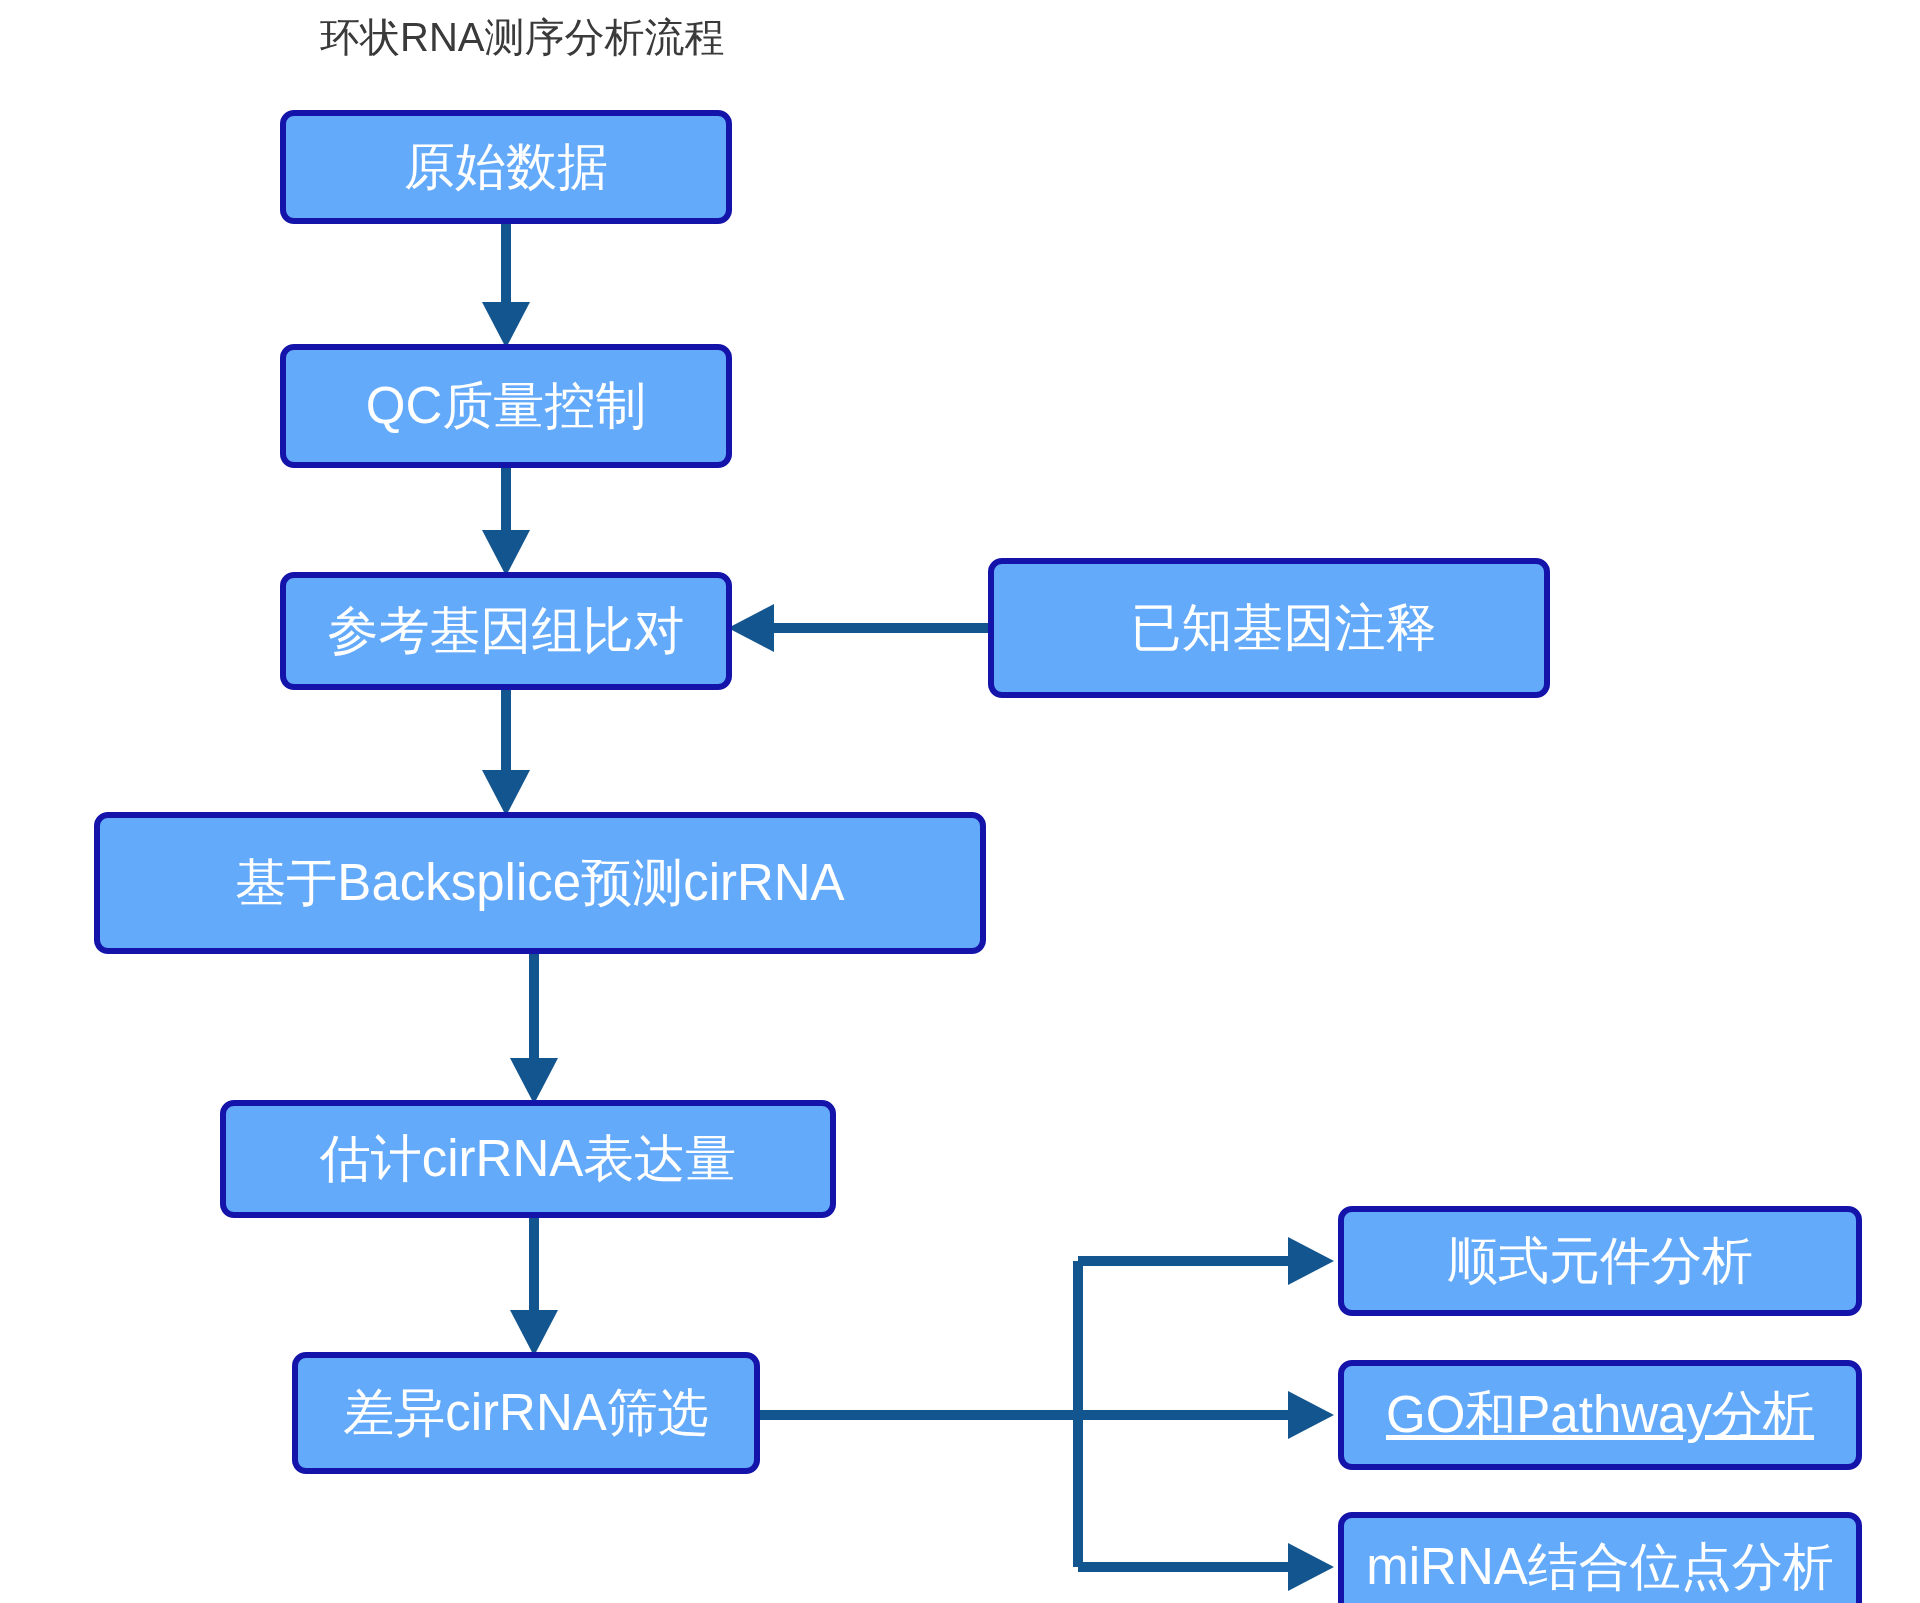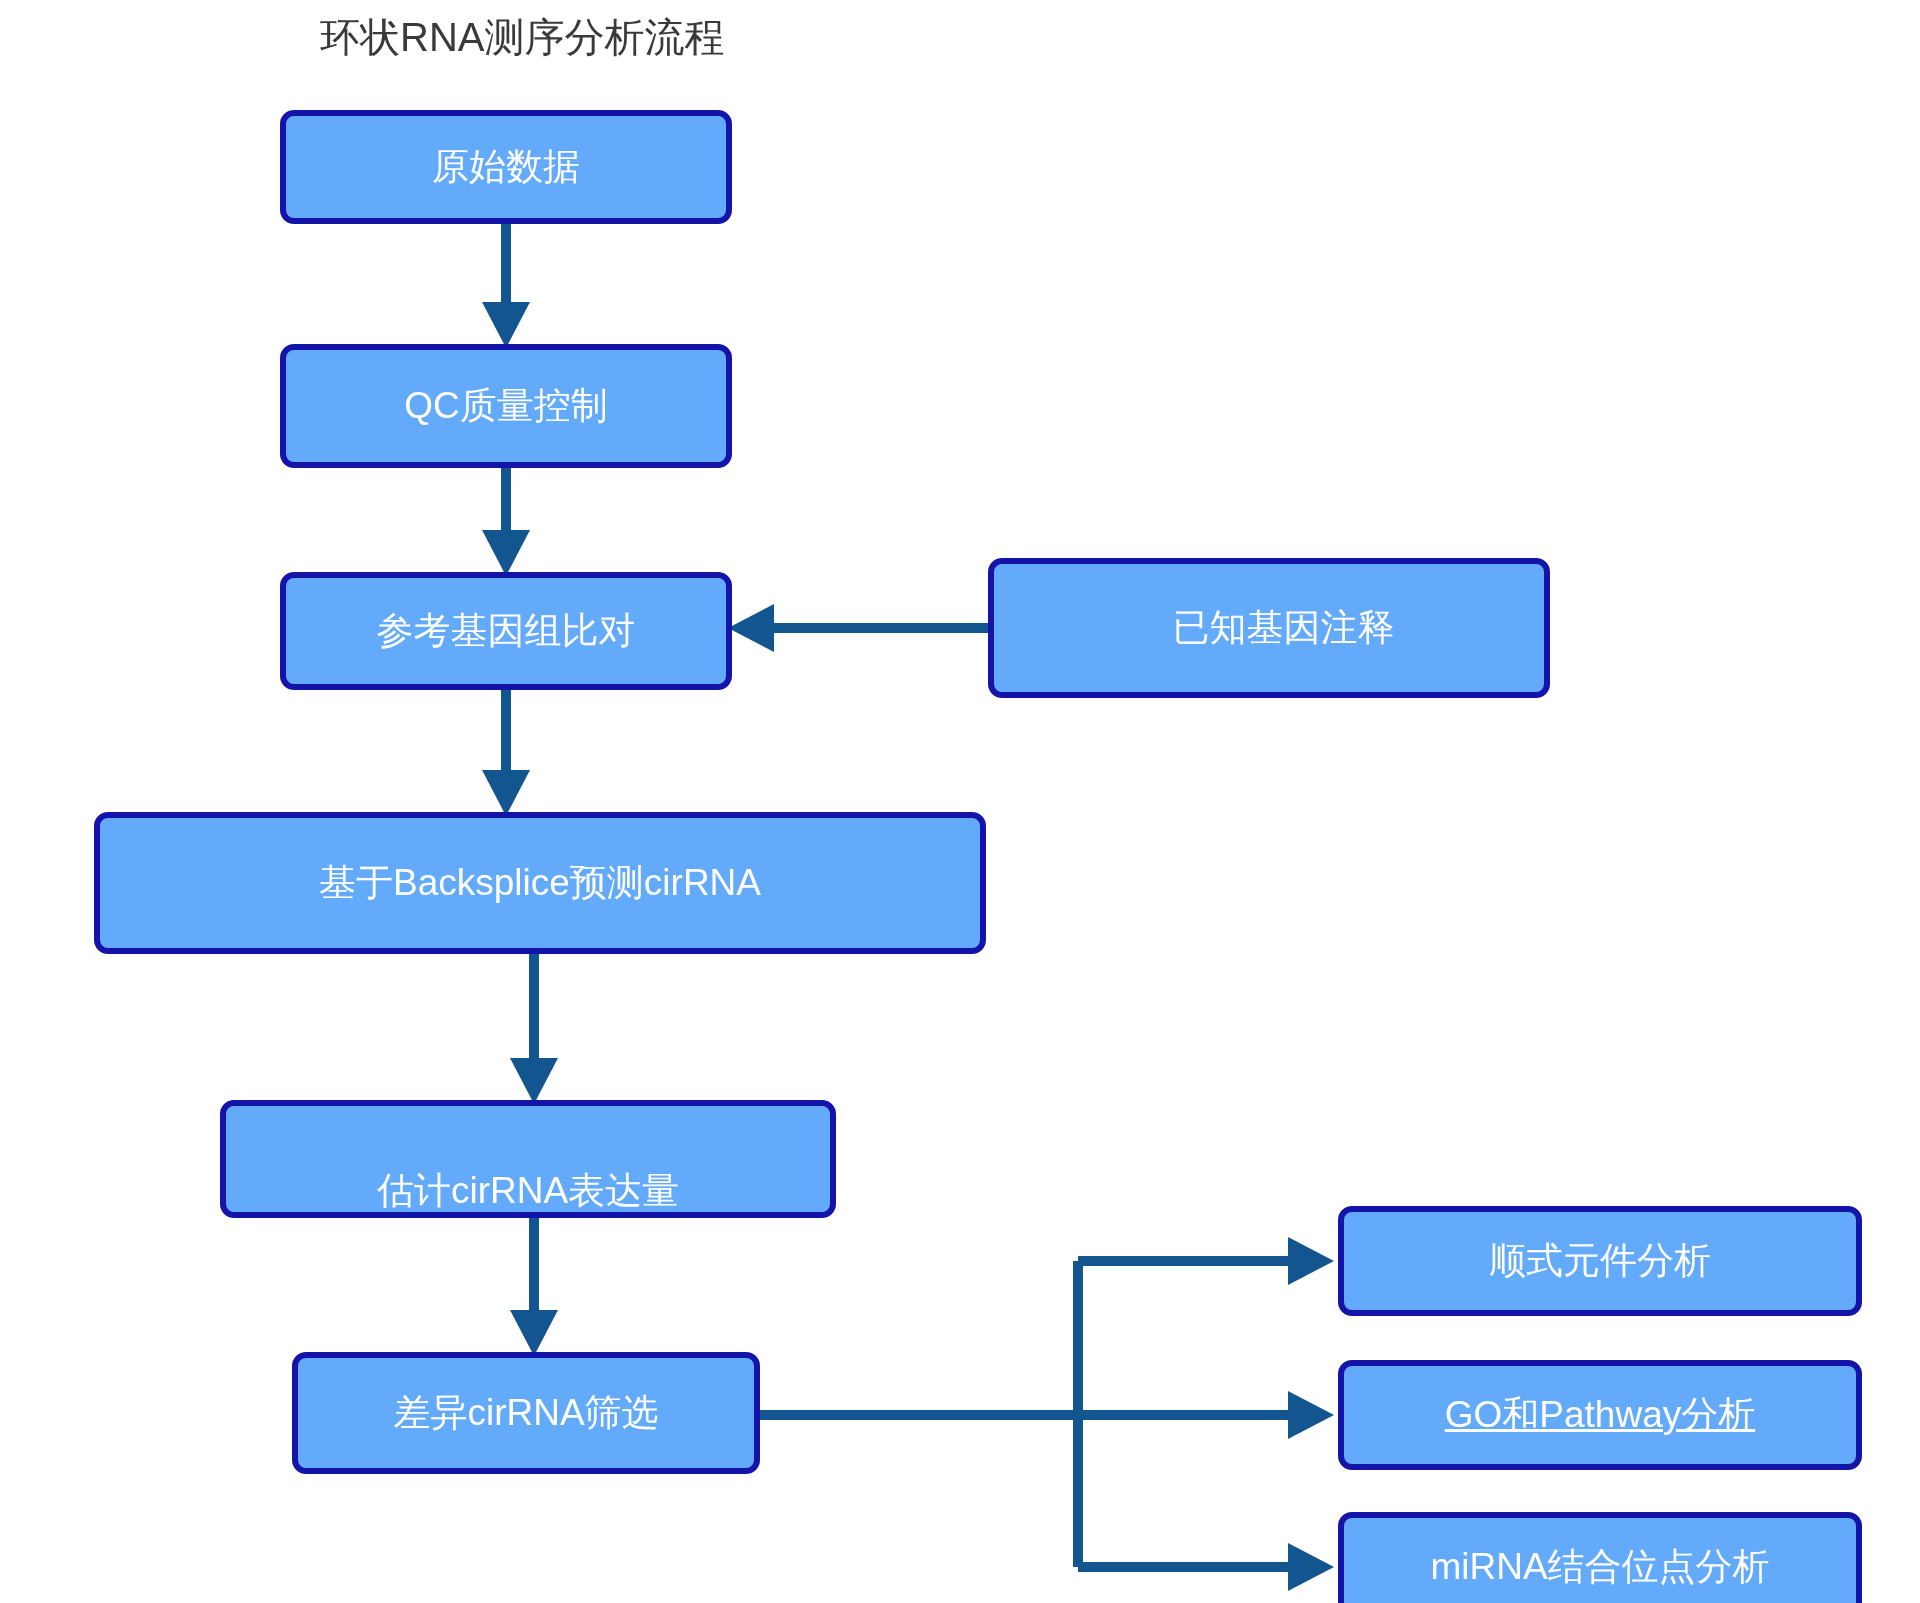--- a/index.html
+++ b/index.html
@@ -30,21 +30,21 @@
   .node {
     position: absolute;
     box-sizing: border-box;
     background: #64AAFA;
     border: 6px solid #1414AA;
     border-radius: 14px;
     display: flex;
     align-items: center;
     justify-content: center;
     color: #ffffff;
-    font-size: 37px;
+    font-size: 51px;
     font-family: "Liberation Sans", "DejaVu Sans", sans-serif;
     line-height: 1.1;
     text-align: center;
     white-space: nowrap;
     padding: 0 10px;
   }
   .node-label {
     pointer-events: none;
   }
   svg.edges {
@@ -119,21 +119,21 @@
   </div>
 
   <div class="node" style="left:988px; top:558px; width:562px; height:140px;padding-left:39px;">
     <span class="node-label">已知基因注释</span>
   </div>
 
   <div class="node" style="left:58px; top:812px; width:892px; height:142px;margin-left:36px;">
     <span class="node-label">基于Backsplice预测cirRNA</span>
   </div>
 
-  <div class="node" style="left:220px; top:1100px; width:616px; height:118px;align-items:flex-end;">
+  <div class="node" style="left:220px; top:1100px; width:616px; height:118px;">
     <span class="node-label">估计cirRNA表达量</span>
   </div>
 
   <div class="node" style="left:292px; top:1352px; width:468px; height:122px;">
     <span class="node-label">差异cirRNA筛选</span>
   </div>
 
   <div class="node" style="left:1338px; top:1206px; width:524px; height:110px;">
     <span class="node-label">顺式元件分析</span>
   </div>

